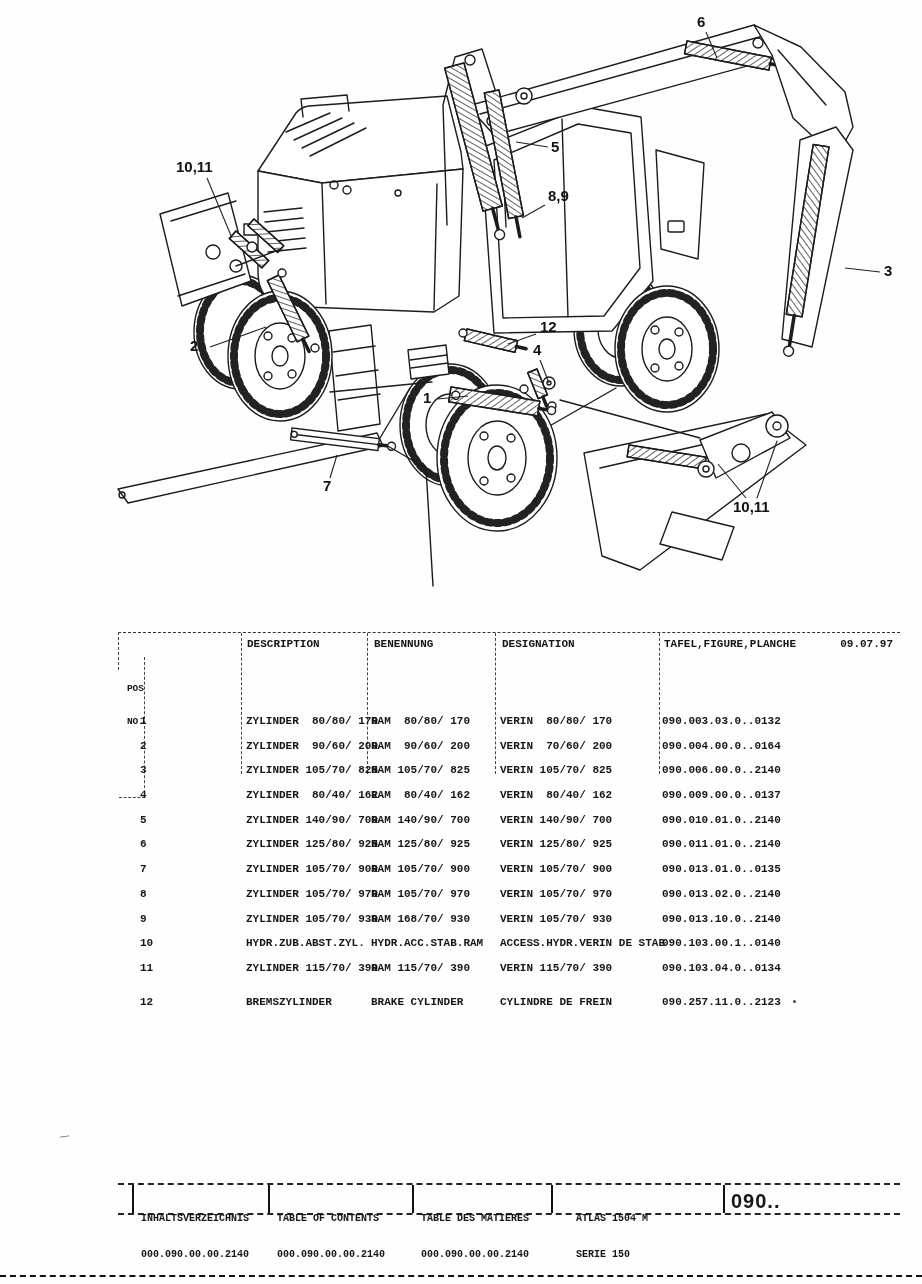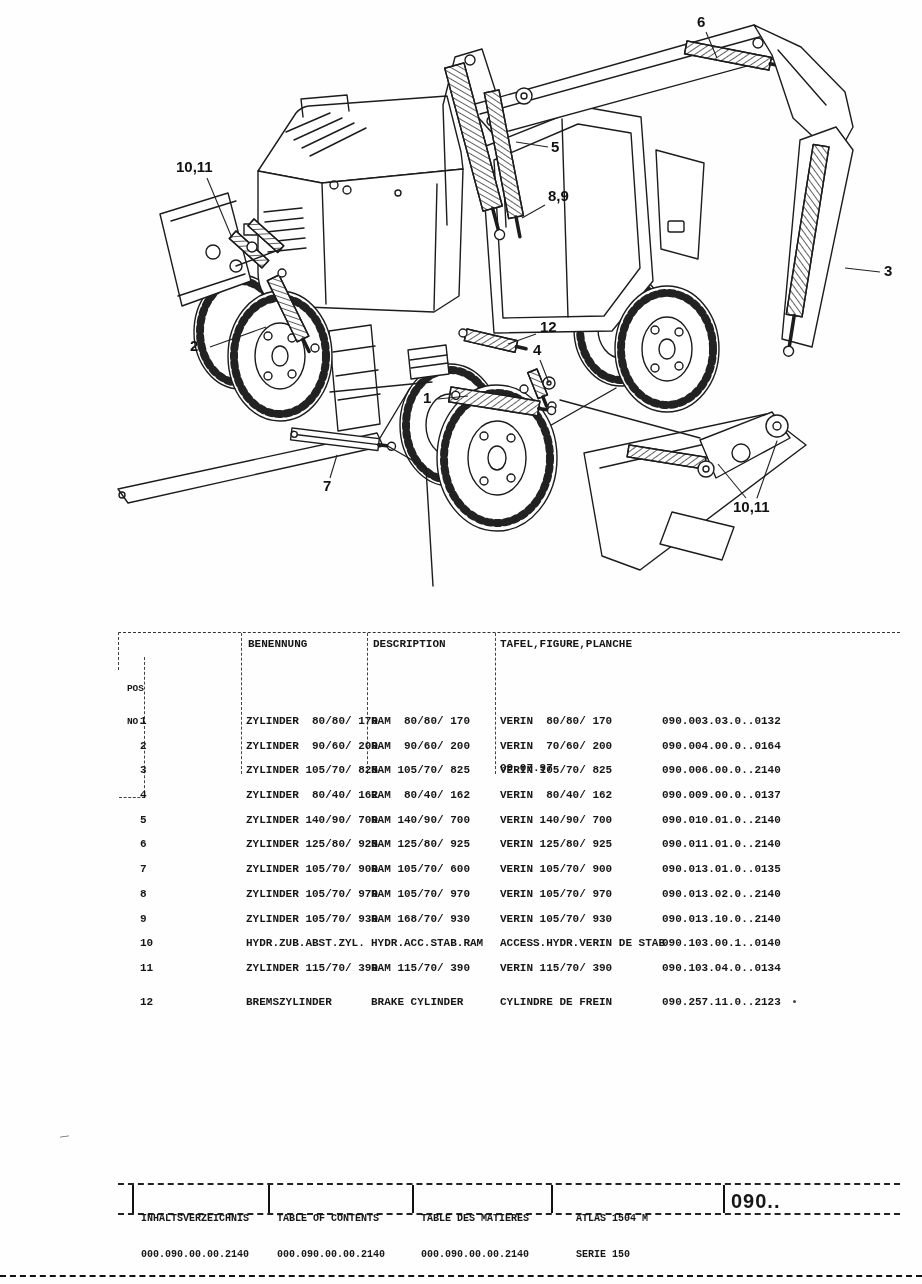--- a/index.html
+++ b/index.html
@@ -33,21 +33,21 @@
     border-top:1px dashed #333; border-left:1px dashed #444; height:38px;
   }
   .th { padding:5px 0 0 6px; border-left:1px dashed #444; }
   .th.first { border-left:none; padding:0;text-align:right; }
   .pos-box {
     width:26px; height:100%; border-right:1px dashed #444; border-bottom:1px dashed #444;
     font-size:9.5px; line-height:11px; padding:4px 0 0 3px;
   }
   .pos-box span { display:block; }
   .th.desc { padding-left:5px; }
-  .th.tafel { display:flex; justify-content:space-between; padding-left:4px; padding-right:7px;flex-direction:column; }
+  .th.tafel { display:flex; justify-content:space-between; padding-left:4px; padding-right:7px; }
   .trows { padding-top:15px; }
   .trow {
     display:grid; grid-template-columns:122px 126px 128px 164px 1fr;
     height:24.7px; line-height:24.7px;
   }
   .trow:last-child { margin-top:9px; }
   .c { overflow:visible; }
   .c.pos { padding-left:22px; }
   .c.ben { padding-left:6px; }
   .c.des { padding-left:5px; }
@@ -316,22 +316,23 @@
     </svg>
 
   <div class="table-wrap">
     <div class="thead">
       <div class="th first">
         <div class="pos-box">
           <span>POS</span>
           <span>NO.</span>
         </div>
       </div>
+      <div class="th desc">DESCRIPTION</div>
       <div class="th">BENENNUNG</div>
-      <div class="th desc">DESCRIPTION</div>
+      <div class="th">DESIGNATION</div>
       <div class="th tafel">
         <span>TAFEL,FIGURE,PLANCHE</span>
         <span>09.07.97</span>
       </div>
     </div>
     <div class="trows"><div class="trow">
       <div class="c pos">1</div>
       <div class="c ben">ZYLINDER  80/80/ 170</div>
       <div class="c des">RAM  80/80/ 170</div>
       <div class="c dsg">VERIN  80/80/ 170</div>
@@ -362,21 +363,21 @@
       <div class="c taf">090.010.01.0..2140</div>
     </div><div class="trow">
       <div class="c pos">6</div>
       <div class="c ben">ZYLINDER 125/80/ 925</div>
       <div class="c des">RAM 125/80/ 925</div>
       <div class="c dsg">VERIN 125/80/ 925</div>
       <div class="c taf">090.011.01.0..2140</div>
     </div><div class="trow">
       <div class="c pos">7</div>
       <div class="c ben">ZYLINDER 105/70/ 900</div>
-      <div class="c des">RAM 105/70/ 600</div>
+      <div class="c des">RAM 105/70/ 900</div>
       <div class="c dsg">VERIN 105/70/ 900</div>
       <div class="c taf">090.013.01.0..0135</div>
     </div><div class="trow">
       <div class="c pos">8</div>
       <div class="c ben">ZYLINDER 105/70/ 970</div>
       <div class="c des">RAM 105/70/ 970</div>
       <div class="c dsg">VERIN 105/70/ 970</div>
       <div class="c taf">090.013.02.0..2140</div>
     </div><div class="trow">
       <div class="c pos">9</div>

